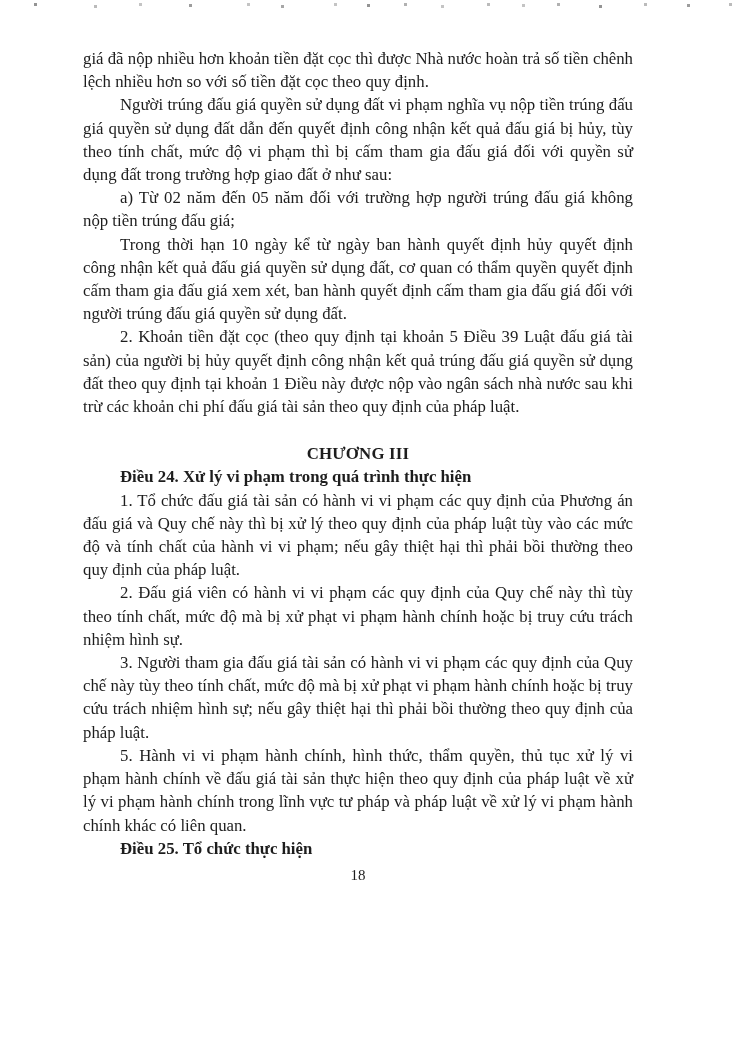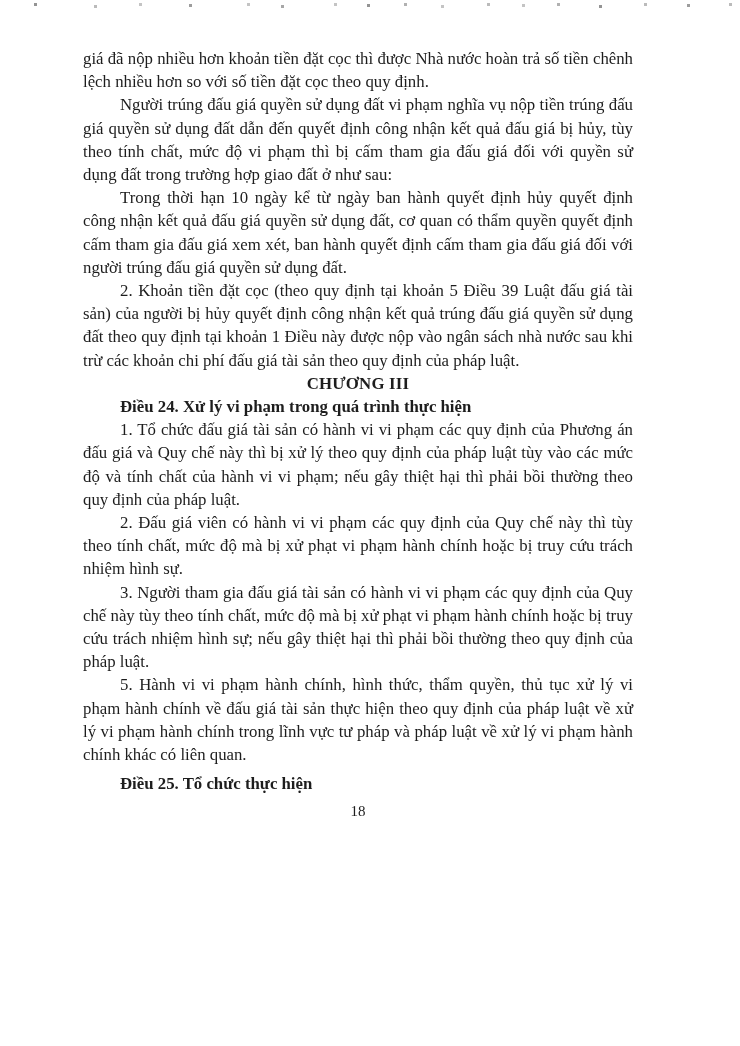--- a/index.html
+++ b/index.html
@@ -30,46 +30,48 @@
     font-size: 16.8px;
     line-height: 23.2px;
   }
   .doc p {
     margin: 0;
     text-align: justify;
     text-indent: 37px;
   }
   .doc p.no-indent { text-indent: 0; }
   .chapter {
+    margin-top: 24px;
     text-align: center;
     font-weight: bold;
   }
   .chapter div { letter-spacing: 0.2px; }
   .article-heading {
     font-weight: bold;
     text-indent: 37px;
     text-align: left;
     margin: 0;
   }
-  .article-heading.spaced { margin-top: 6px; }
+  .article-heading.spaced { }
   .page-number {
     margin-top: 4px;
     text-align: center;
     font-size: 15px;
   }
 </style>
 </head>
 <body>
 
 <div class="scan-noise"></div>
 
 <div class="doc">
 
   <p class="no-indent">giá đã nộp nhiều hơn khoản tiền đặt cọc thì được Nhà nước hoàn trả số tiền chênh lệch nhiều hơn so với số tiền đặt cọc theo quy định.</p>
   <p>Người trúng đấu giá quyền sử dụng đất vi phạm nghĩa vụ nộp tiền trúng đấu giá quyền sử dụng đất dẫn đến quyết định công nhận kết quả đấu giá bị hủy, tùy theo tính chất, mức độ vi phạm thì bị cấm tham gia đấu giá đối với quyền sử dụng đất trong trường hợp giao đất ở như sau:</p>
+  <p>a) Từ 02 năm đến 05 năm đối với trường hợp người trúng đấu giá không nộp tiền trúng đấu giá;</p>
   <p>Trong thời hạn 10 ngày kể từ ngày ban hành quyết định hủy quyết định công nhận kết quả đấu giá quyền sử dụng đất, cơ quan có thẩm quyền quyết định cấm tham gia đấu giá xem xét, ban hành quyết định cấm tham gia đấu giá đối với người trúng đấu giá quyền sử dụng đất.</p>
   <p>2. Khoản tiền đặt cọc (theo quy định tại khoản 5 Điều 39 Luật đấu giá tài sản) của người bị hủy quyết định công nhận kết quả trúng đấu giá quyền sử dụng đất theo quy định tại khoản 1 Điều này được nộp vào ngân sách nhà nước sau khi trừ các khoản chi phí đấu giá tài sản theo quy định của pháp luật.</p>
 
   <div class="chapter">
     <div>CHƯƠNG III</div>
   </div>
 
   <p class="article-heading">Điều 24. Xử lý vi phạm trong quá trình thực hiện</p>
 
   <p>1. Tổ chức đấu giá tài sản có hành vi vi phạm các quy định của Phương án đấu giá và Quy chế này thì bị xử lý theo quy định của pháp luật tùy vào các mức độ và tính chất của hành vi vi phạm; nếu gây thiệt hại thì phải bồi thường theo quy định của pháp luật.</p>

